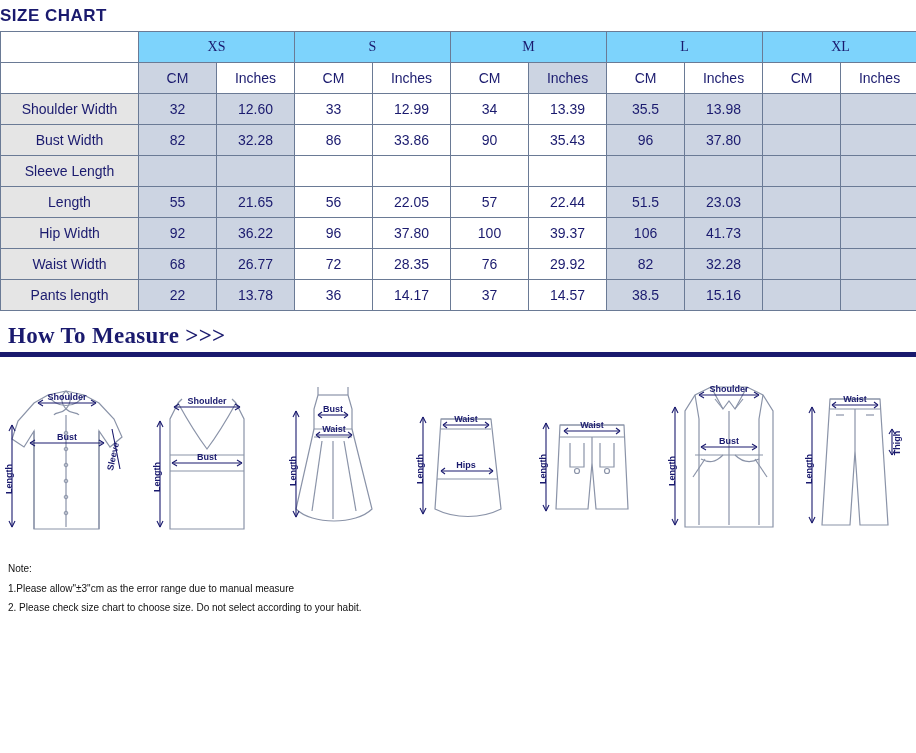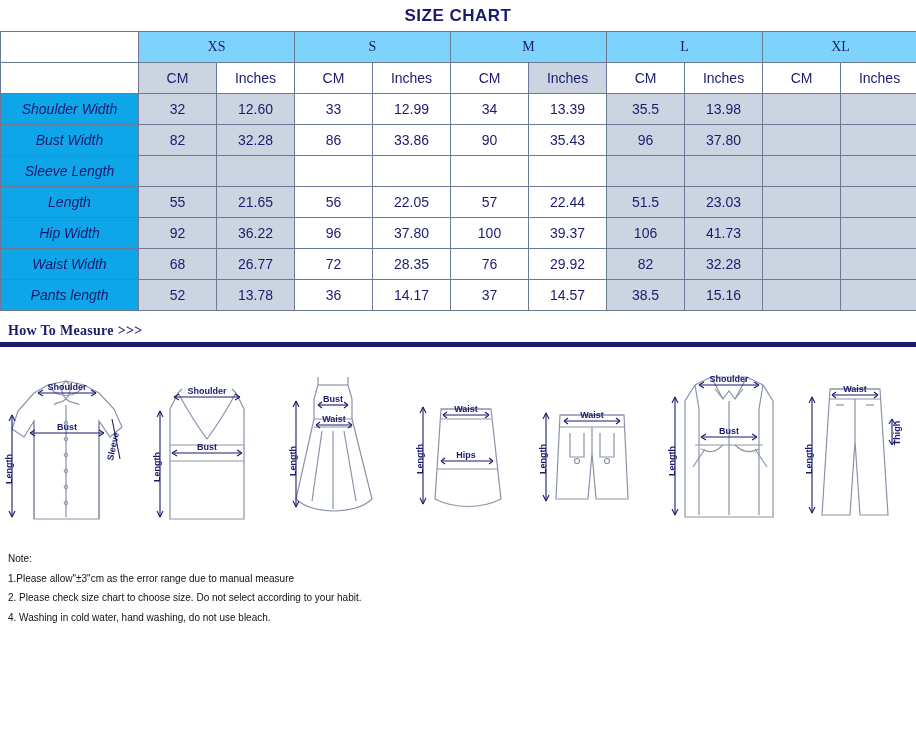--- a/index.html
+++ b/index.html
@@ -12,21 +12,20 @@
     width: 916px;
     height: 753px;
     font-family: "Liberation Sans", sans-serif;
     color: #000000;
     overflow: hidden;
     position: relative;
   }
 
   
   .chart-title {
-    text-align: center;
     font-size: 17px;
     font-weight: bold;
     color: #1a1a6e;
     letter-spacing: 0.5px;
     padding: 6px 0 5px 0;
   }
 
   
   table.size-table {
     border-collapse: collapse;
@@ -44,22 +43,21 @@
     font-weight: normal;
   }
   .col-label { width: 138px; }
   .col-unit  { width: 78px; }
 
   td.row-label {
     text-align: left;
     padding-left: 16px;
     font-size: 13.5px;
     color: #1a1a6e;
-    background: #0ea5e9;
-    font-style: italic;
+    background: #e5e5e5;
   }
   th.size-head {
     background: #7dd3fc;
     font-size: 19px;
     font-weight: bold;
     color: #1a1a6e;
     height: 37px;
     font-family: Liberation Serif, serif;
   }
   th.unit-head {
@@ -72,21 +70,21 @@
   .shade { background: #ccd4e2; }
   .plain { background: #ffffff; }
 
   
   .howto-wrap {
     margin-top: 10px;
     position: relative;
   }
   .howto-title {
     font-family: "Liberation Serif", serif;
-    font-size: 14px;
+    font-size: 23px;
     font-weight: bold;
     color: #1a1a6e;
     padding: 2px 0 3px 8px;
     letter-spacing: 0.3px;
   }
   .howto-rule {
     height: 5px;
     background: #1a1a6e;
     width: 916px;
   }
@@ -233,21 +231,21 @@
       <td class="plain">76</td>
       <td class="plain">29.92</td>
       <td class="shade">82</td>
       <td class="shade">32.28</td>
       <td class="shade"></td>
       <td class="shade"></td>
     </tr>
 
     <tr>
       <td class="row-label">Pants length</td>
-      <td class="shade">52</td>
+      <td class="shade">22</td>
       <td class="shade">13.78</td>
       <td class="plain">36</td>
       <td class="plain">14.17</td>
       <td class="plain">37</td>
       <td class="plain">14.57</td>
       <td class="shade">38.5</td>
       <td class="shade">15.16</td>
       <td class="shade"></td>
       <td class="shade"></td>
     </tr>
@@ -446,14 +444,13 @@
       </svg>
     </div>
 
   </div>
 </div>
 
 <div class="notes">
   <div class="note-line">Note:</div>
   <div class="note-line">1.Please allow"±3"cm as the error range due to manual measure</div>
   <div class="note-line">2. Please check size chart to choose size. Do not select according to your habit.</div>
-  <div class="note-line">4. Washing in cold water, hand washing, do not use bleach.</div>
 </div>
 
 </body></html>

